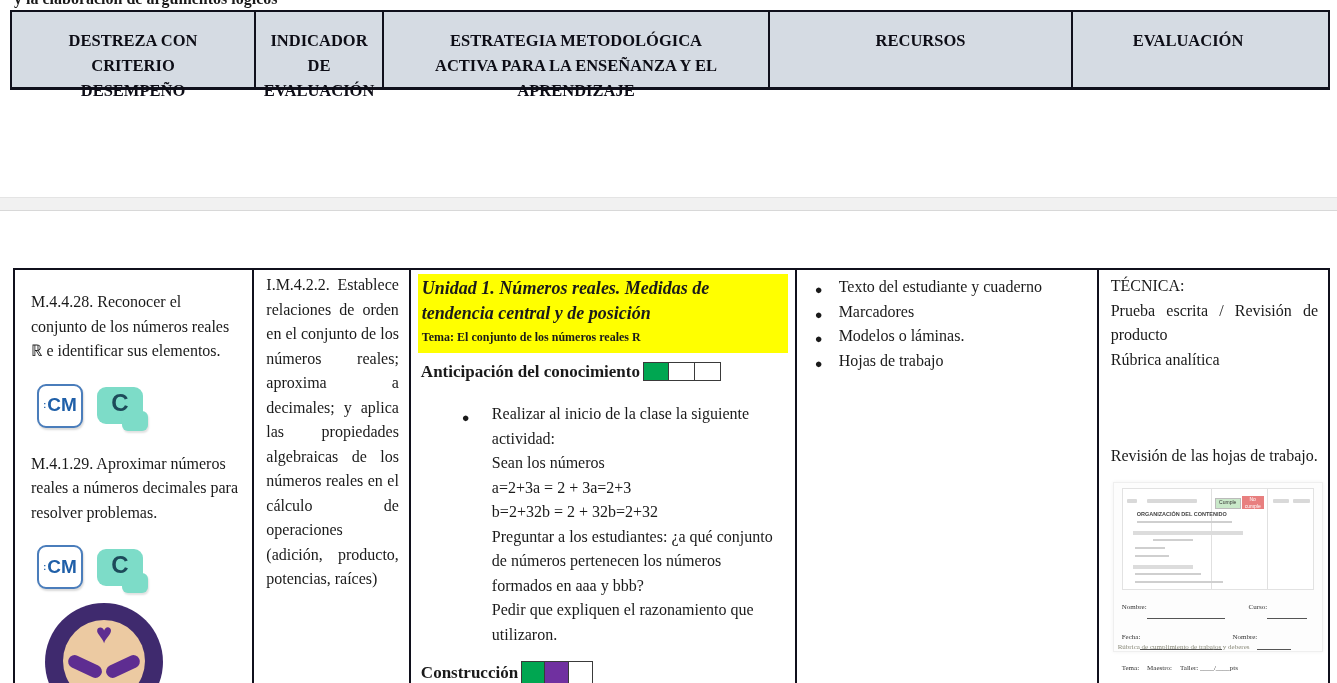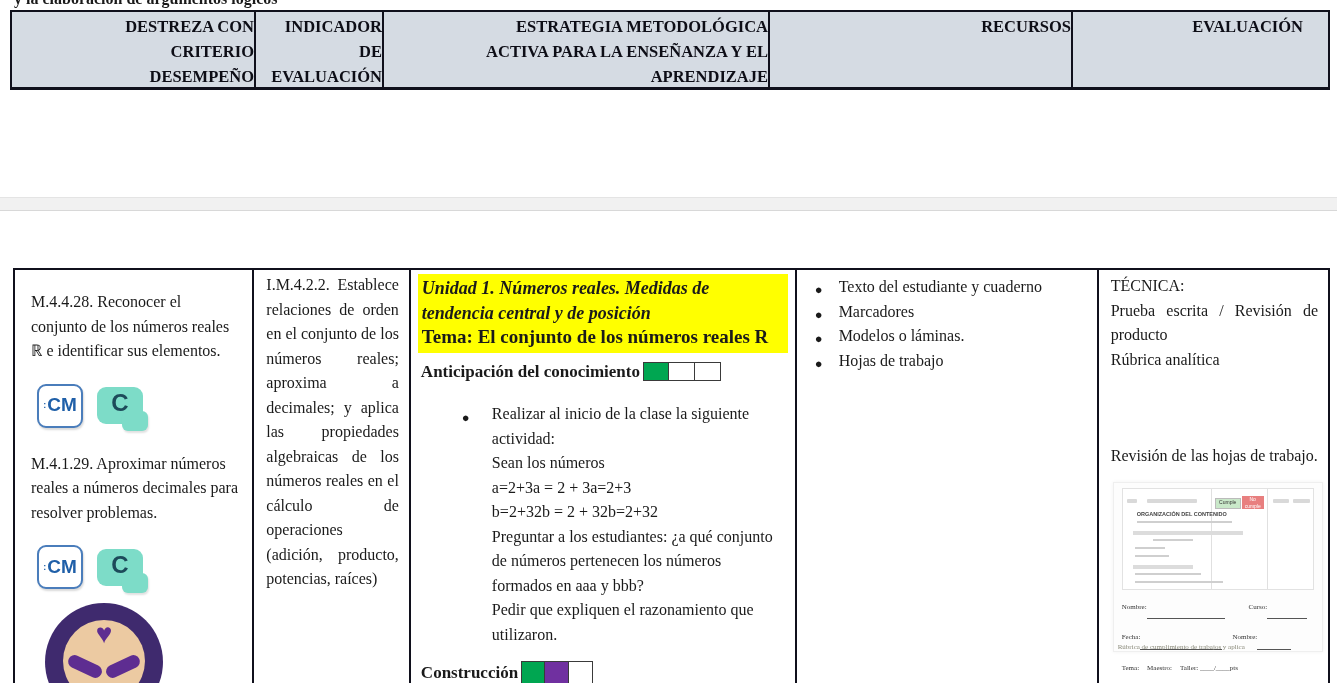--- a/index.html
+++ b/index.html
@@ -5,22 +5,22 @@
   html,body{margin:0;padding:0;}
   body{
     width:1337px;height:683px;overflow:hidden;position:relative;
     background:#ffffff;font-family:"Liberation Serif",serif;color:#1a1a1a;
   }
   
   .top-line{position:absolute;top:-10px;left:14px;font-size:16px;font-weight:bold;white-space:nowrap;}
   
   .t1{position:absolute;left:10px;top:10px;width:1320px;height:80px;display:flex;
       background:#d5dbe3;border:2px solid #10101c;border-bottom:3px solid #10101c;box-sizing:border-box;}
-  .t1 .hc{box-sizing:border-box;border-right:2px solid #10101c;text-align:right;
-      font-weight:bold;font-size:16.5px;line-height:25px;padding-top:2px;white-space:pre-line;color:#0d0d16;}
+  .t1 .hc{box-sizing:border-box;border-right:2px solid #10101c;text-align:center;
+      font-weight:bold;font-size:16.5px;line-height:25px;padding-top:16px;white-space:pre-line;color:#0d0d16;}
   .t1 .hc:last-child{border-right:none;}
   .w1{width:244px;} .w2{width:128px;} .w3{width:386px;} .w4{width:303px;} .w5{width:230px;}
   
   .band{position:absolute;left:0;top:197px;width:1337px;height:12px;background:#f1f1f1;
         border-top:1px solid #e4e4e4;border-bottom:1px solid #d8d8d8;}
   
   .t2{position:absolute;left:13px;top:268px;width:1317px;height:430px;display:flex;
       border:2px solid #10101c;border-bottom:none;box-sizing:border-box;background:#fff;}
   .t2 .c{box-sizing:border-box;border-right:2px solid #10101c;font-size:16px;line-height:24.5px;overflow:hidden;}
   .t2 .c:last-child{border-right:none;}
@@ -45,21 +45,21 @@
   .mid-gap{margin-top:20px;}
   .heart-circle{position:relative;width:118px;height:118px;border-radius:50%;background:#3f2a6e;margin:10px 0 0 14px;}
   .heart-inner{position:absolute;left:18px;top:17px;width:82px;height:82px;border-radius:50%;background:#eccaa2;}
   .heart-glyph{position:absolute;left:0;right:0;top:2px;text-align:center;font-size:28px;color:#5e2d91;}
   .hand{position:absolute;width:36px;height:13px;background:#5e2d91;border-radius:8px;top:40px;}
   .hand.l{left:4px;transform:rotate(25deg);}
   .hand.r{right:4px;transform:rotate(-25deg);}
   
   .hl{background:#ffff00;padding:2px 4px 3px 4px;}
   .hl-it{font-weight:bold;font-style:italic;font-size:18px;}
-  .hl-b{font-weight:bold;font-size:19px;}
+  .hl-b{font-weight:bold;font-size:12px;}
   .phase-row{display:flex;align-items:center;gap:3px;margin-top:7px;margin-left:3px;}
   .phase-label{font-weight:bold;font-size:17px;}
   .bar3{display:flex;}
   .sg{width:26px;height:19px;background:#fff;border:1.5px solid #3a3a3a;border-left:none;box-sizing:border-box;}
   .sg:first-child{border-left:1.5px solid #3a3a3a;}
   .sg.green{background:#00a651;}
   .sg.purple{background:#7030a0;}
   .blist{position:relative;margin:18px 0 0 42px;padding-left:32px;width:292px;}
   .blist .bdot{position:absolute;left:2px;top:4px;font-size:13px;}
   .constru{margin-top:14px;}
@@ -233,17 +233,17 @@
             <span class="rb-ul" style="width:82px;"></span>
           <span class="rb-lab" style="margin-left:10px;">Nombre:</span>
             <span class="rb-ul" style="width:34px;"></span>
         </div>
         <div class="rb-row">
           <span class="rb-lab">Tema:</span>
           <span class="rb-lab" style="margin-left:8px;">Maestro:</span>
           <span class="rb-lab" style="margin-left:8px;">Taller: ____/____pts</span>
         </div>
       </div>
-      <div class="rb-caption">Rúbrica de cumplimiento de trabajos y aplica</div>
+      <div class="rb-caption">Rúbrica de cumplimiento de trabajos y deberes</div>
     </div>
   </div>
 
 </div>
 
 </body></html>

